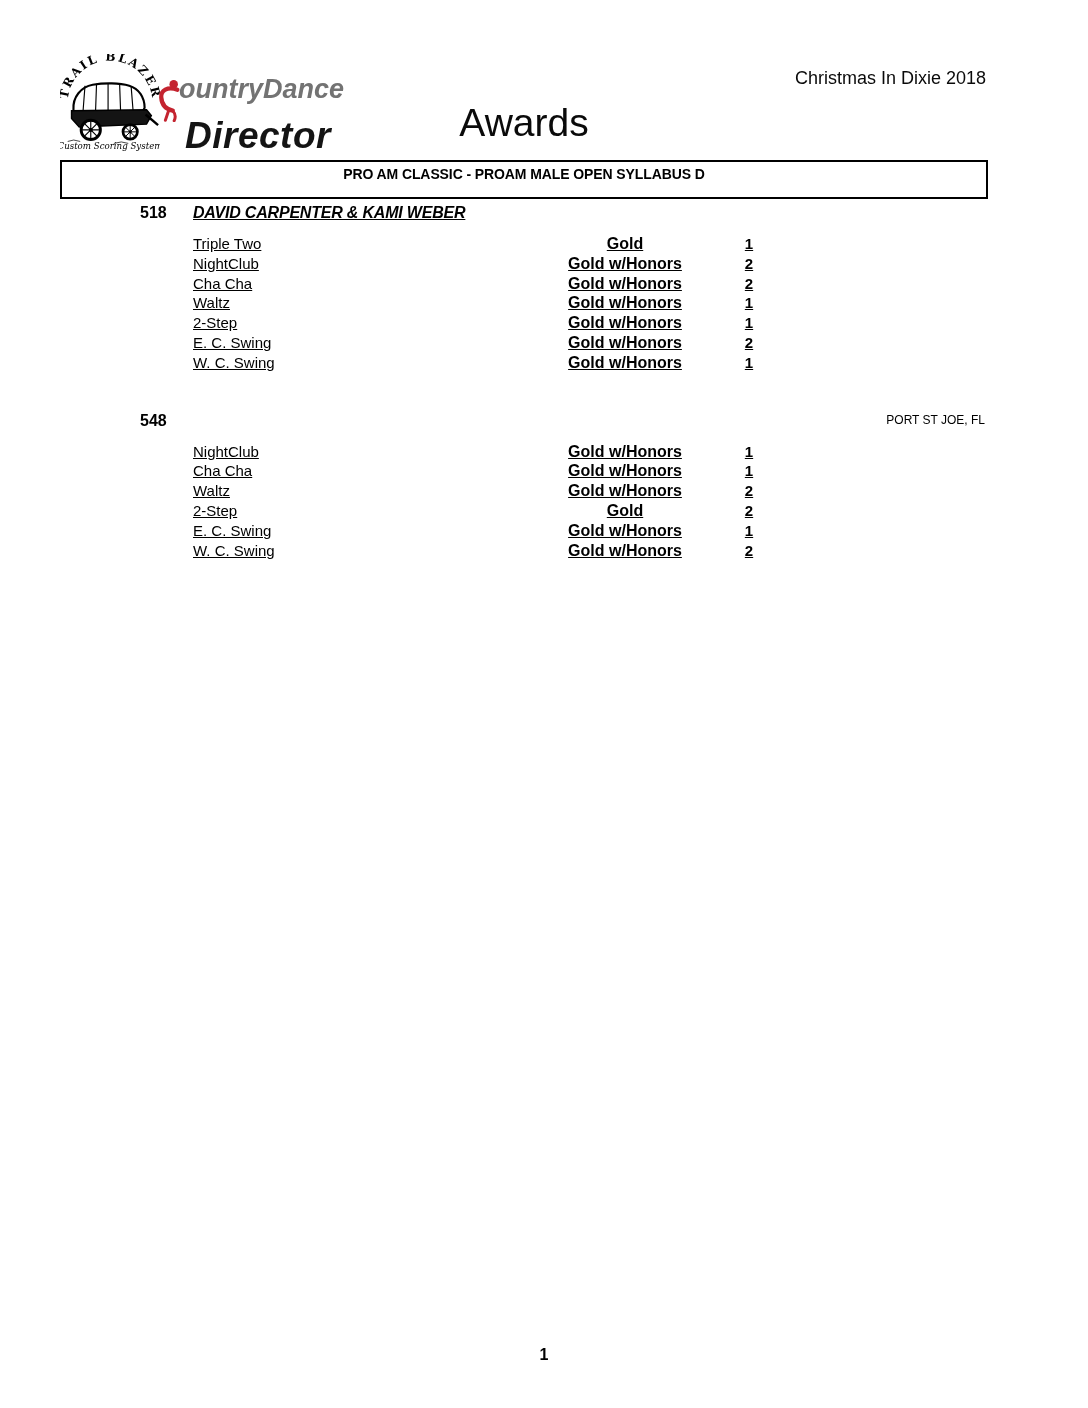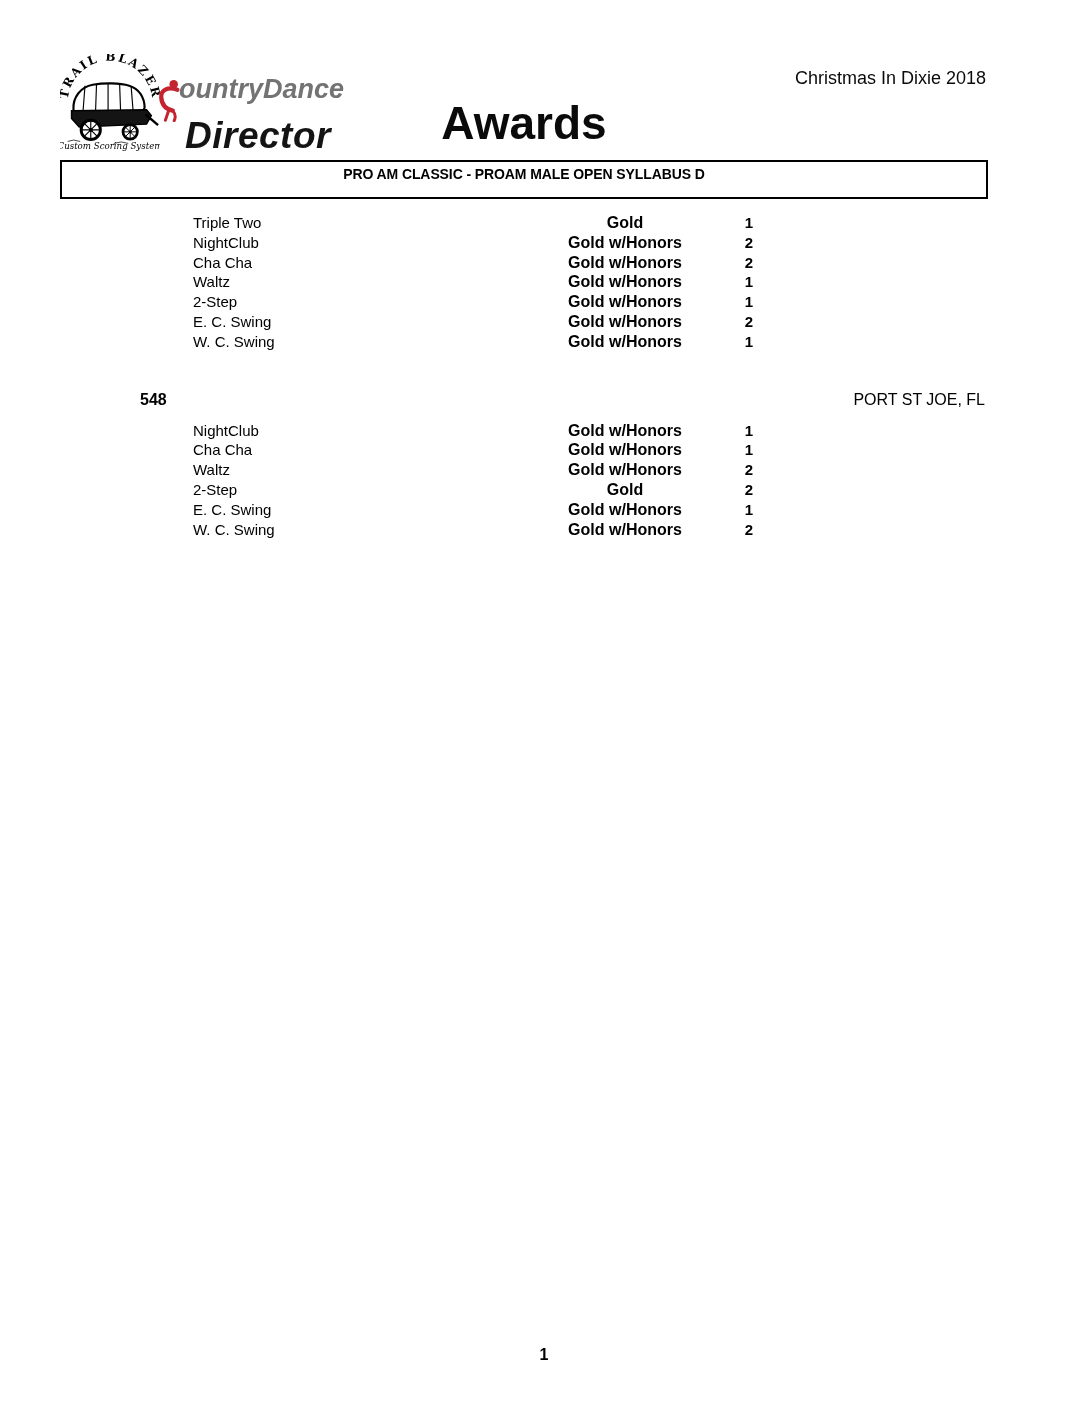--- a/index.html
+++ b/index.html
@@ -51,23 +51,23 @@
     font-weight: normal;
     color: #0a0a0a;
   }
 
   .awards-title {
     position: absolute;
     top: 101px;
     left: 60px;
     width: 928px;
     text-align: center;
-    font-size: 46px;
+    font-size: 39px;
     line-height: 44px;
-    font-weight: bold;
+    font-weight: normal;
     color: #0a0a0a;
   }
 
   
   .section-box {
     position: absolute;
     top: 160px;
     left: 60px;
     width: 928px;
     border: 2px solid #000000;
@@ -87,23 +87,23 @@
   .entry-header { position: relative; height: 21px; font-size: 16px; line-height: 21px; }
   .entry-number { position: absolute; left: 140px; font-weight: bold; }
   .entry-names {
     position: absolute;
     left: 193px;
     font-weight: bold;
     font-style: italic;
     text-decoration: underline;
     letter-spacing: -0.2px;
   }
-  .entry-location { position: absolute; right: 103px; font-weight: normal; font-size: 16px; }
-
-  .results { margin-top: 11px; }
+  .entry-location { position: absolute; right: 103px; font-weight: normal; font-size: 12px; }
+
+  .results { margin-top: 11px; text-decoration: underline; }
   .result-row { display: flex; height: 19.8px; line-height: 19.8px; font-size: 15px; }
   .dance { margin-left: 193px; width: 327px; text-align: left; }
   .award { width: 210px; text-align: center; font-weight: bold; font-size: 16px; }
   .placement { width: 38px; text-align: center; font-weight: bold; }
 
   
   .page-number {
     position: absolute;
     top: 1346px;
     left: 0;
@@ -160,20 +160,25 @@
   </div>
 
   <div class="event-title">Christmas In Dixie 2018</div>
 
   <div class="awards-title">Awards</div>
 
   <div class="section-box">PRO AM CLASSIC - PROAM MALE OPEN SYLLABUS D</div>
 
   <main class="entries">
   <section class="entry">
+    <div class="entry-header">
+      <span class="entry-number">518</span>
+      <span class="entry-names">DAVID CARPENTER &amp; KAMI WEBER</span>
+      <span class="entry-location"></span>
+    </div>
     <div class="results">
   <div class="result-row">
     <span class="dance">Triple Two</span>
     <span class="award">Gold</span>
     <span class="placement">1</span>
   </div>
 
   <div class="result-row">
     <span class="dance">NightClub</span>
     <span class="award">Gold w/Honors</span>

